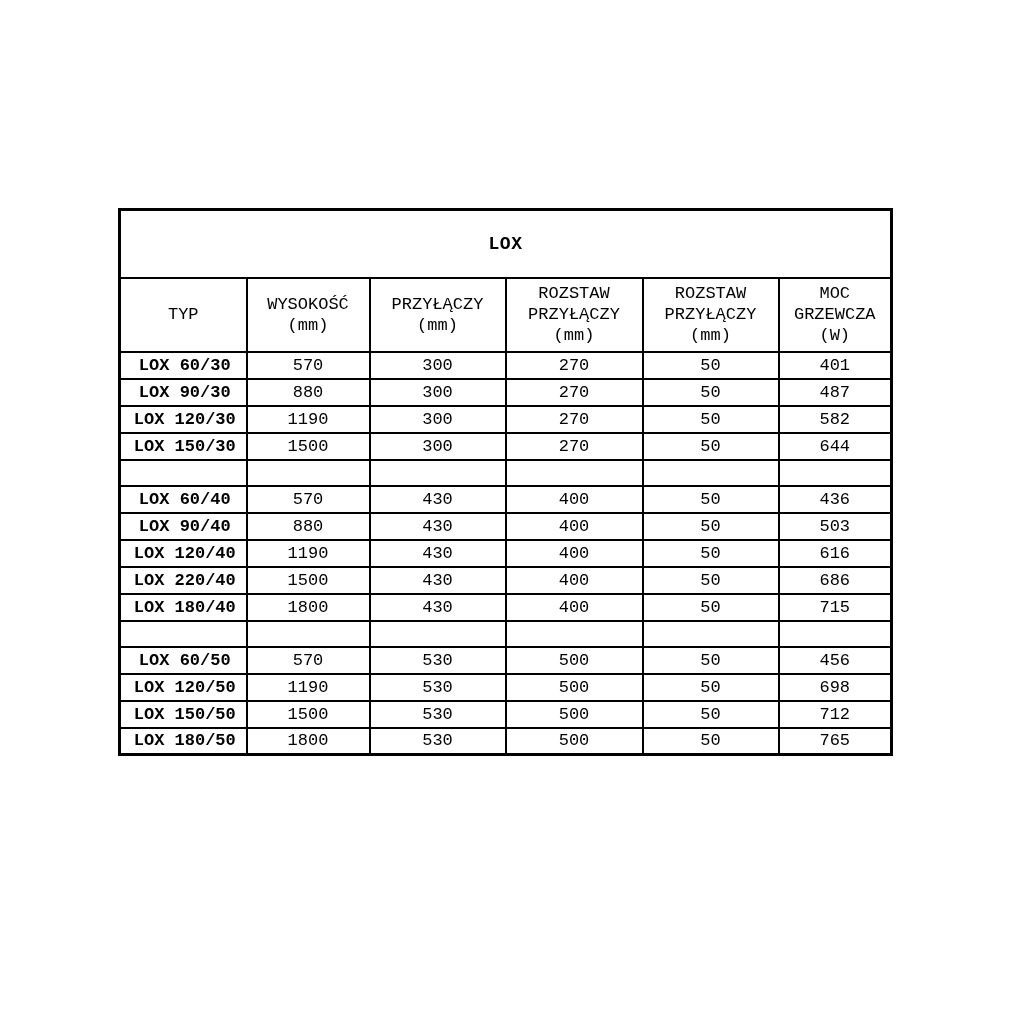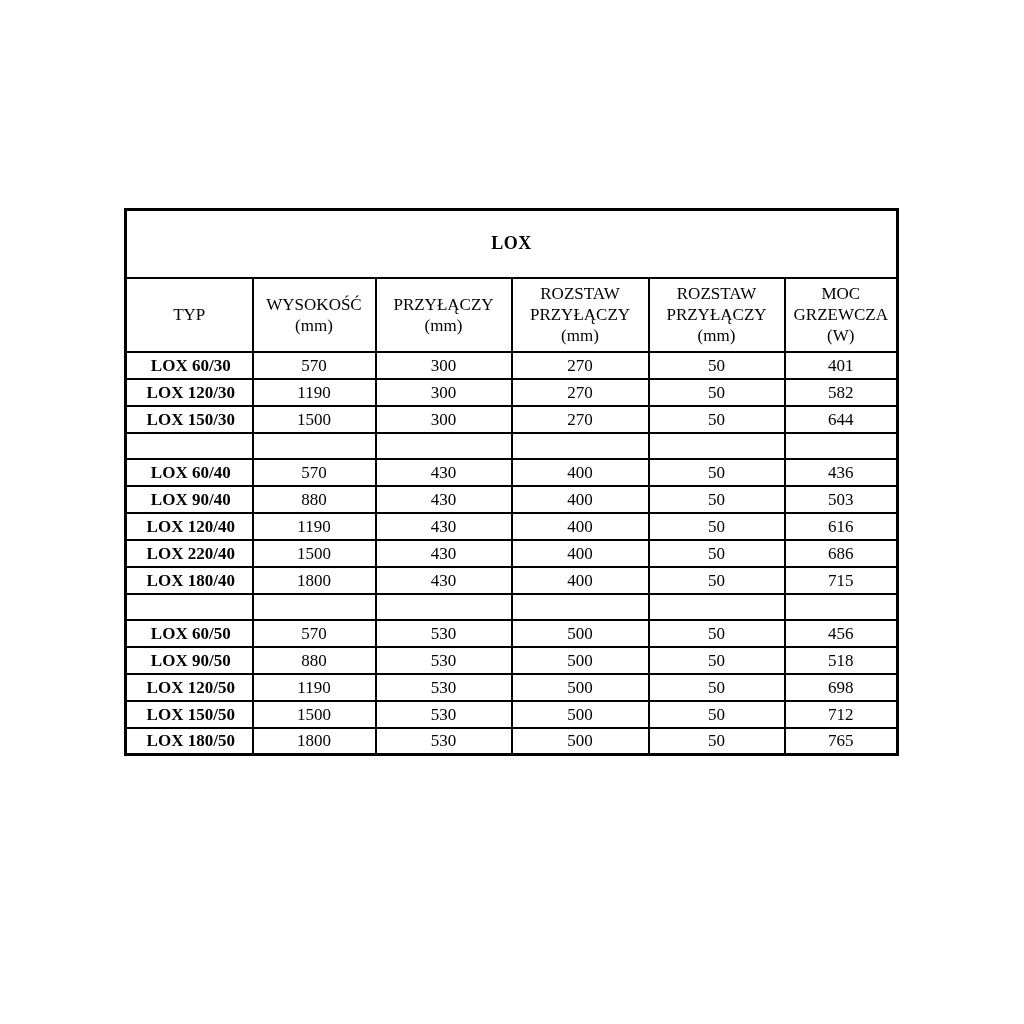--- a/index.html
+++ b/index.html
@@ -8,25 +8,26 @@
     padding: 0;
     width: 1024px;
     height: 1024px;
     background: #ffffff;
     font-family: "Liberation Serif", "DejaVu Serif", serif;
     color: #000000;
   }
   .page { position: relative; width: 1024px; height: 1024px; background: #ffffff; }
   table.spec-table {
     position: absolute;
-    left: 124px;
+    left: 118px;
     top: 208px;
     border-collapse: collapse;
     table-layout: fixed;
     border: 3px solid #000000;
+    font-family: Liberation Mono, monospace;
   }
   table.spec-table td, table.spec-table th {
     border: 2px solid #000000;
     padding: 0;
     vertical-align: middle;
     overflow: hidden;
   }
   .title-cell {
     height: 68px;
     text-align: center;
@@ -100,20 +101,28 @@
     <tbody id="table-body">
         <tr class="data-row">
           <td class="type-cell">LOX 60/30</td>
           <td>570</td>
           <td>300</td>
           <td>270</td>
           <td>50</td>
           <td>401</td>
         </tr>
         <tr class="data-row">
+          <td class="type-cell">LOX 90/30</td>
+          <td>880</td>
+          <td>300</td>
+          <td>270</td>
+          <td>50</td>
+          <td>487</td>
+        </tr>
+        <tr class="data-row">
           <td class="type-cell">LOX 120/30</td>
           <td>1190</td>
           <td>300</td>
           <td>270</td>
           <td>50</td>
           <td>582</td>
         </tr>
         <tr class="data-row">
           <td class="type-cell">LOX 150/30</td>
           <td>1500</td>
@@ -178,28 +187,20 @@
           <td></td>
           <td></td>
         </tr>
         <tr class="data-row">
           <td class="type-cell">LOX 60/50</td>
           <td>570</td>
           <td>530</td>
           <td>500</td>
           <td>50</td>
           <td>456</td>
-        </tr>
-        <tr class="data-row">
-          <td class="type-cell">LOX 90/50</td>
-          <td>880</td>
-          <td>530</td>
-          <td>500</td>
-          <td>50</td>
-          <td>518</td>
         </tr>
         <tr class="data-row">
           <td class="type-cell">LOX 120/50</td>
           <td>1190</td>
           <td>530</td>
           <td>500</td>
           <td>50</td>
           <td>698</td>
         </tr>
         <tr class="data-row">

